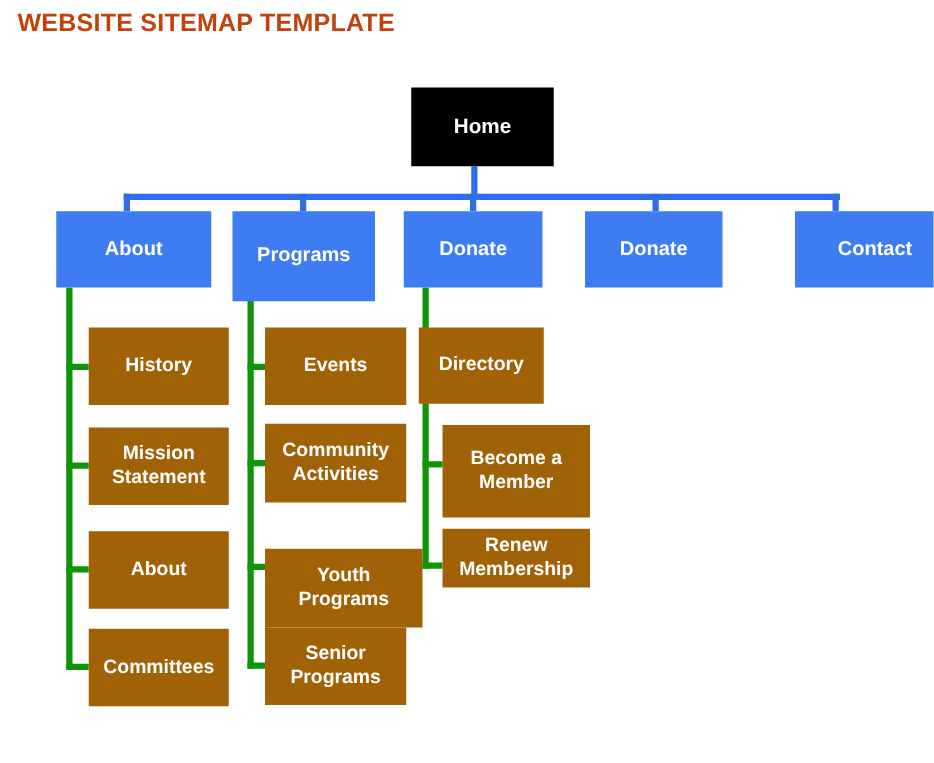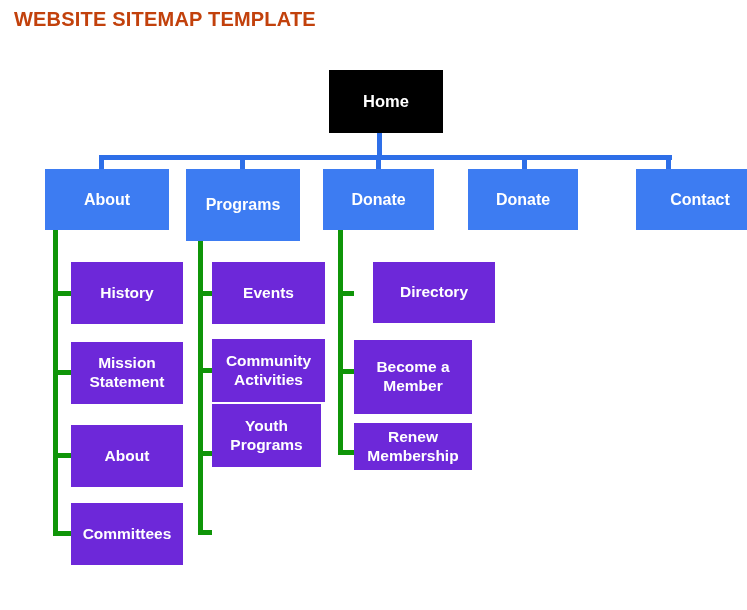--- a/index.html
+++ b/index.html
@@ -27,21 +27,21 @@
     justify-content: center;
     text-align: center;
     color: #ffffff;
     font-weight: 700;
     box-sizing: border-box;
     padding: 0 6px;
     line-height: 1.22;
   }
   .root { background: #000000; font-size: 16.5px; }
   .l2   { background: #3d7cf2; font-size: 16px; }
-  .l3   { background: #6d28d9; font-size: 15.5px; }
+  .l3   { background: #a16207; font-size: 15.5px; }
   .line { position: absolute; }
   .blue  { background: #2e6fe8; }
   .green { background: #0f9508; }
 </style>
 </head>
 <body>
 
 <div class="canvas">
 
   <div class="title">WEBSITE SITEMAP TEMPLATE</div>
@@ -79,19 +79,20 @@
   <div class="box l2" style="left:468px;top:169px;width:110px;height:61px">Donate</div>
   <div class="box l2" style="left:636px;top:169px;width:128px;height:61px">Contact</div>
 
   <div class="box l3" style="left:71px;top:262px;width:112px;height:62px">History</div>
   <div class="box l3" style="left:71px;top:342px;width:112px;height:62px">Mission Statement</div>
   <div class="box l3" style="left:71px;top:425px;width:112px;height:62px">About</div>
   <div class="box l3" style="left:71px;top:503px;width:112px;height:62px">Committees</div>
 
   <div class="box l3" style="left:212px;top:262px;width:113px;height:62px">Events</div>
   <div class="box l3" style="left:212px;top:339px;width:113px;height:63px">Community Activities</div>
-  <div class="box l3" style="left:212px;top:404px;width:109px;height:63px">Youth Programs</div>
+  <div class="box l3" style="left:212px;top:439px;width:126px;height:63px">Youth Programs</div>
+  <div class="box l3" style="left:212px;top:502px;width:113px;height:62px">Senior Programs</div>
 
-  <div class="box l3" style="left:373px;top:262px;width:122px;height:61px">Directory</div>
+  <div class="box l3" style="left:335px;top:262px;width:100px;height:61px">Directory</div>
   <div class="box l3" style="left:354px;top:340px;width:118px;height:74px">Become a Member</div>
   <div class="box l3" style="left:354px;top:423px;width:118px;height:47px">Renew Membership</div>
 
 </div>
 
 </body></html>

